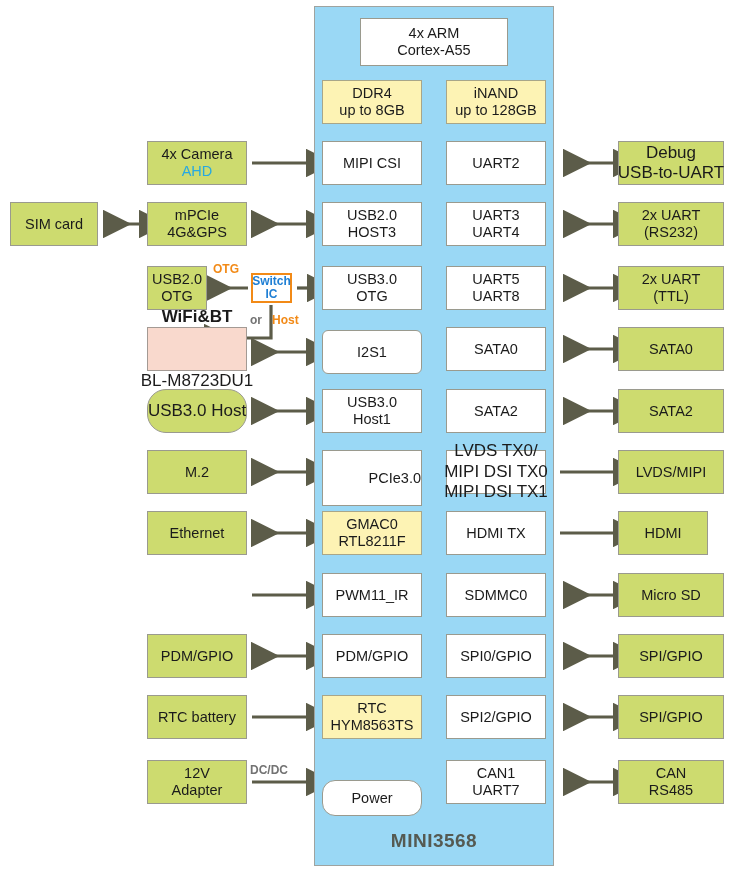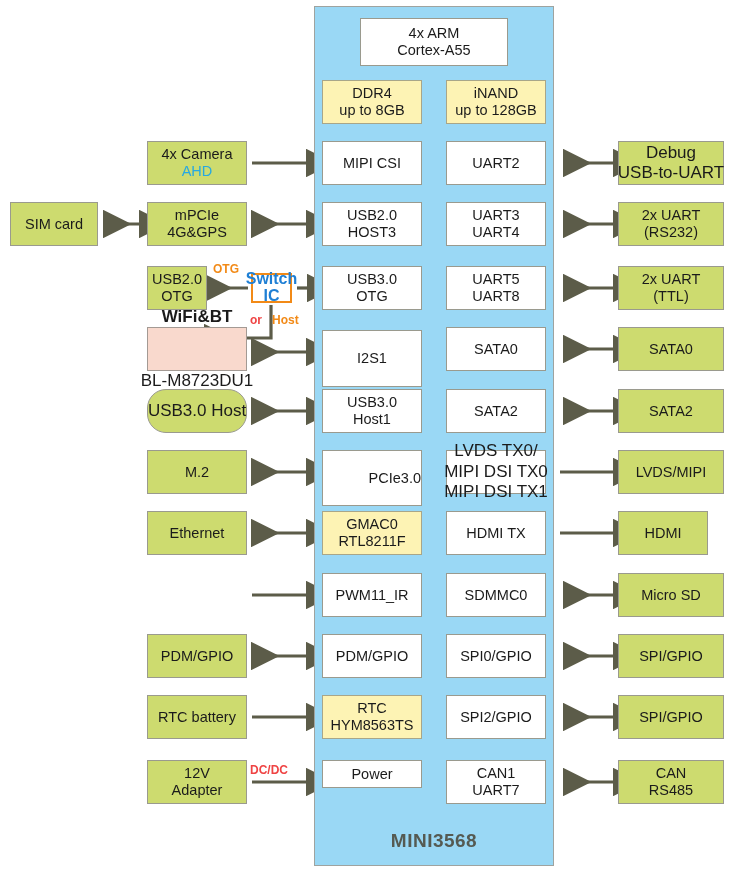--- a/index.html
+++ b/index.html
@@ -40,28 +40,28 @@
   .b-bold{font-weight:bold;}
   .t-ahd{color:#27a9e1;}
 
   
   #wires{position:absolute;left:0;top:0;width:738px;height:876px;
          pointer-events:none;}
 
   
   .lbl{position:absolute;font-size:12px;font-weight:bold;white-space:nowrap;}
   .lbl.orange{color:#f28a17;}
-  .lbl.red{color:#ef4444;}
+  .lbl.red{color:#737373;}
 
   .switch-ic{
     position:absolute;left:251px;top:273px;width:41px;height:30px;
     box-sizing:border-box;background:#ffffff;border:2px solid #f28a17;
     display:flex;align-items:center;justify-content:center;
     flex-direction:column;
-    color:#1f7fd4;font-size:16px;font-weight:bold;line-height:1.05;
+    color:#1f7fd4;font-size:12px;font-weight:bold;line-height:1.05;
     text-align:center;
   }
   .switch-ic span{display:block;}
 </style>
 </head>
 <body>
 
 <div id="stage">
 
   <svg id="wires" viewBox="0 0 738 876" xmlns="http://www.w3.org/2000/svg">
@@ -128,21 +128,21 @@
     <span>MIPI CSI</span>
     </div>
   <div class="blk white" style="left:322px;top:202px;width:100px;height:44px;">
     <span>USB2.0</span>
     <span>HOST3</span>
     </div>
   <div class="blk white" style="left:322px;top:266px;width:100px;height:44px;">
     <span>USB3.0</span>
     <span>OTG</span>
     </div>
-  <div class="blk white" style="left:322px;top:330px;width:100px;height:57px;">
+  <div class="blk white" style="left:322px;top:330px;width:100px;height:44px;border-radius:6px;">
     <span>I2S1</span>
     </div>
   <div class="blk white" style="left:322px;top:389px;width:100px;height:44px;">
     <span>USB3.0</span>
     <span>Host1</span>
     </div>
   <div class="blk white" style="left:322px;top:450px;width:100px;height:56px;align-items:flex-end;">
     <span>PCIe3.0</span>
     </div>
   <div class="blk yellow" style="left:322px;top:511px;width:100px;height:44px;">
@@ -152,21 +152,21 @@
   <div class="blk white" style="left:322px;top:573px;width:100px;height:44px;">
     <span>PWM11_IR</span>
     </div>
   <div class="blk white" style="left:322px;top:634px;width:100px;height:44px;">
     <span>PDM/GPIO</span>
     </div>
   <div class="blk yellow" style="left:322px;top:695px;width:100px;height:44px;">
     <span>RTC</span>
     <span>HYM8563TS</span>
     </div>
-  <div class="blk white" style="left:322px;top:760px;width:100px;height:28px;">
+  <div class="blk white" style="left:322px;top:780px;width:100px;height:36px;border-radius:13px;">
     <span>Power</span>
     </div>
 
   <div class="blk white" style="left:446px;top:141px;width:100px;height:44px;">
     <span>UART2</span>
     </div>
   <div class="blk white" style="left:446px;top:202px;width:100px;height:44px;">
     <span>UART3</span>
     <span>UART4</span>
     </div>

